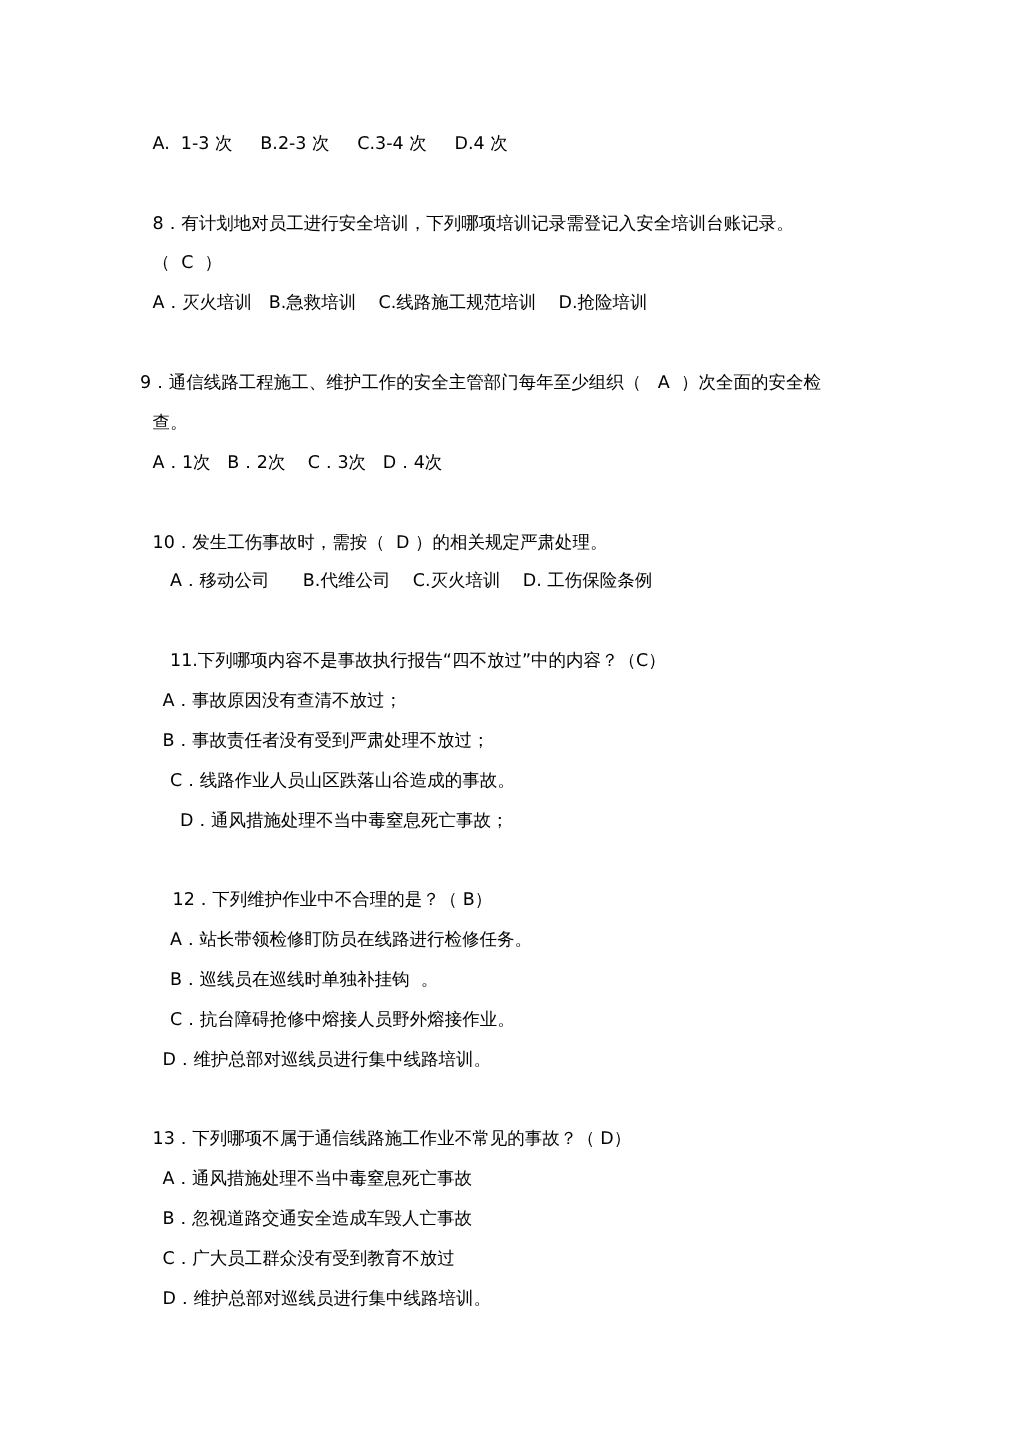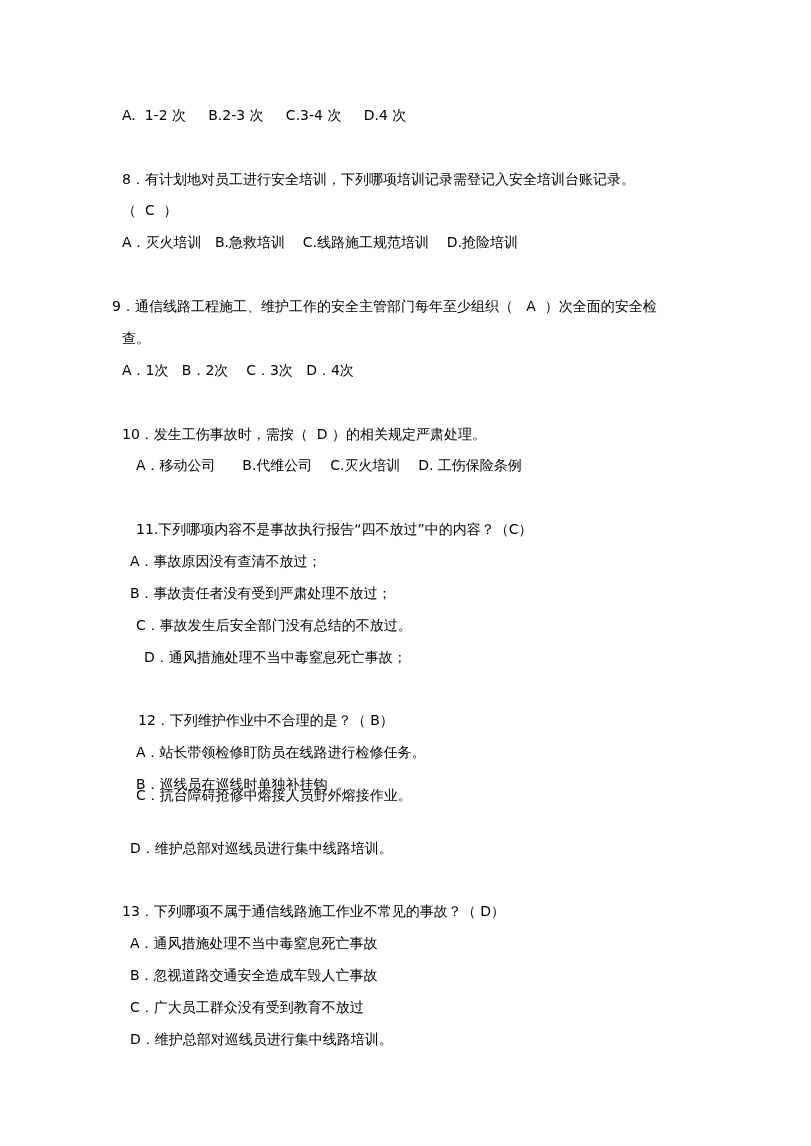--- a/index.html
+++ b/index.html
@@ -11,36 +11,36 @@
   .line {
     position: absolute; white-space: pre; line-height: 18px;
     font-size: 14px; letter-spacing: 0px;
   }
 </style>
 </head>
 <body>
 
 <div id="doc"></div>
 
-<div class="line" style="left:122px;top:106px">A.  1-2 次     B.2-3 次     C.3-4 次     D.4 次</div>
+<div class="line" style="left:122px;top:106px">A.  1-3 次     B.2-3 次     C.3-4 次     D.4 次</div>
 <div class="line" style="left:122px;top:170px">8．有计划地对员工进行安全培训，下列哪项培训记录需登记入安全培训台账记录。</div>
 <div class="line" style="left:122px;top:201px">（  C  ）</div>
 <div class="line" style="left:122px;top:233px">A．灭火培训   B.急救培训    C.线路施工规范培训    D.抢险培训</div>
 <div class="line" style="left:112px;top:297px">9．通信线路工程施工、维护工作的安全主管部门每年至少组织（   A  ）次全面的安全检</div>
 <div class="line" style="left:122px;top:329px">查。</div>
 <div class="line" style="left:122px;top:361px">A．1次   B．2次    C．3次   D．4次</div>
 <div class="line" style="left:122px;top:425px">10．发生工伤事故时，需按（  D ）的相关规定严肃处理。</div>
 <div class="line" style="left:136px;top:456px">A．移动公司      B.代维公司    C.灭火培训    D. 工伤保险条例</div>
 <div class="line" style="left:136px;top:520px">11.下列哪项内容不是事故执行报告“四不放过”中的内容？（C）</div>
 <div class="line" style="left:130px;top:552px">A．事故原因没有查清不放过；</div>
 <div class="line" style="left:130px;top:584px">B．事故责任者没有受到严肃处理不放过；</div>
-<div class="line" style="left:136px;top:616px">C．事故发生后安全部门没有总结的不放过。</div>
+<div class="line" style="left:136px;top:616px">C．线路作业人员山区跌落山谷造成的事故。</div>
 <div class="line" style="left:144px;top:648px">D．通风措施处理不当中毒窒息死亡事故；</div>
 <div class="line" style="left:138px;top:711px">12．下列维护作业中不合理的是？（ B）</div>
 <div class="line" style="left:136px;top:743px">A．站长带领检修盯防员在线路进行检修任务。</div>
 <div class="line" style="left:136px;top:775px">B．巡线员在巡线时单独补挂钩  。</div>
-<div class="line" style="left:136px;top:786px">C．抗台障碍抢修中熔接人员野外熔接作业。</div>
+<div class="line" style="left:136px;top:807px">C．抗台障碍抢修中熔接人员野外熔接作业。</div>
 <div class="line" style="left:130px;top:839px">D．维护总部对巡线员进行集中线路培训。</div>
 <div class="line" style="left:122px;top:902px">13．下列哪项不属于通信线路施工作业不常见的事故？（ D）</div>
 <div class="line" style="left:130px;top:934px">A．通风措施处理不当中毒窒息死亡事故</div>
 <div class="line" style="left:130px;top:966px">B．忽视道路交通安全造成车毁人亡事故</div>
 <div class="line" style="left:130px;top:998px">C．广大员工群众没有受到教育不放过</div>
 <div class="line" style="left:130px;top:1030px">D．维护总部对巡线员进行集中线路培训。</div>
 
 </body></html>

